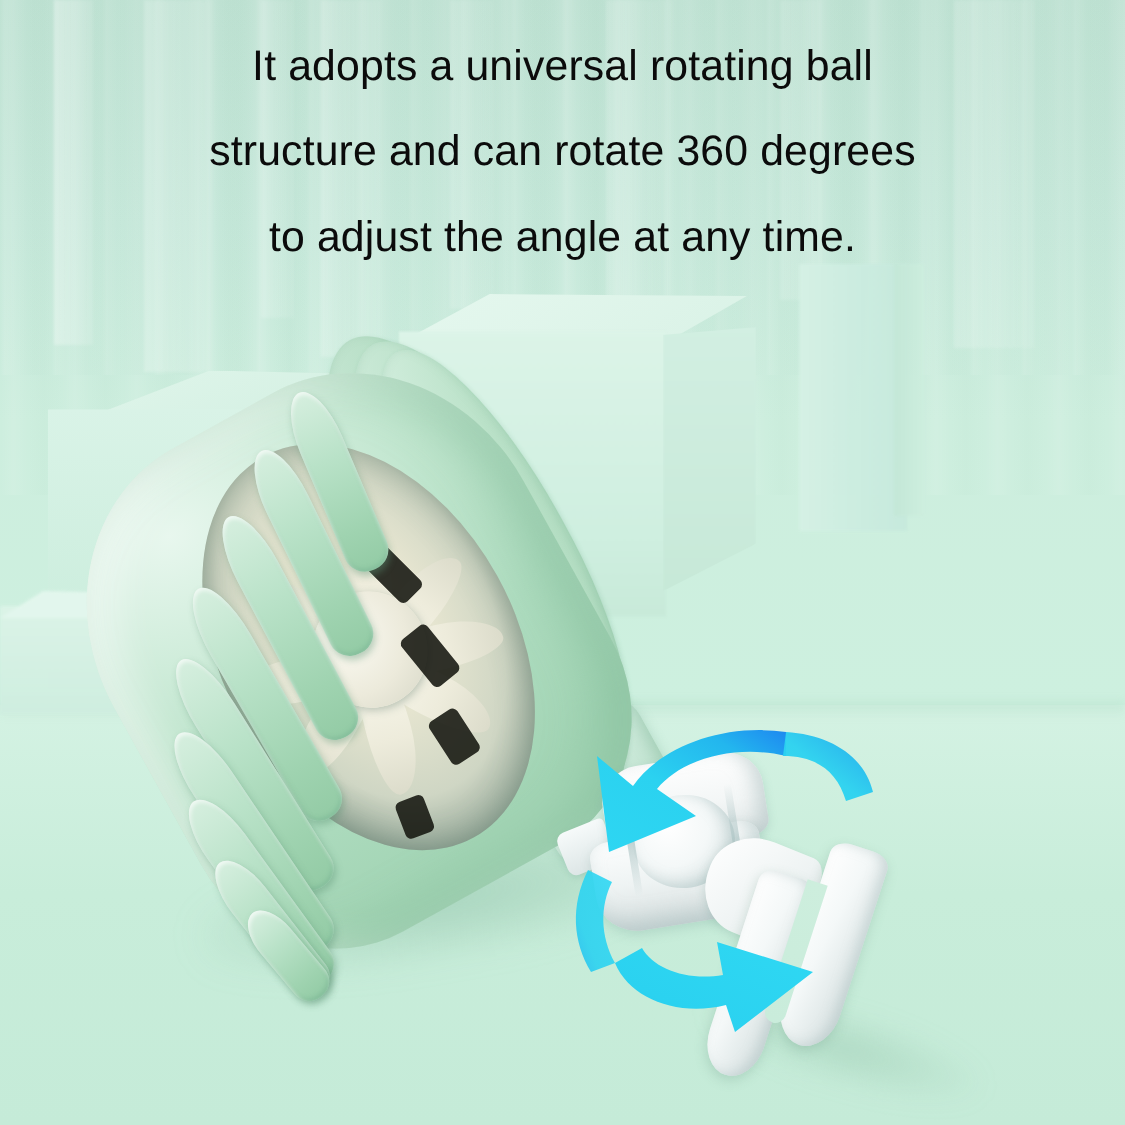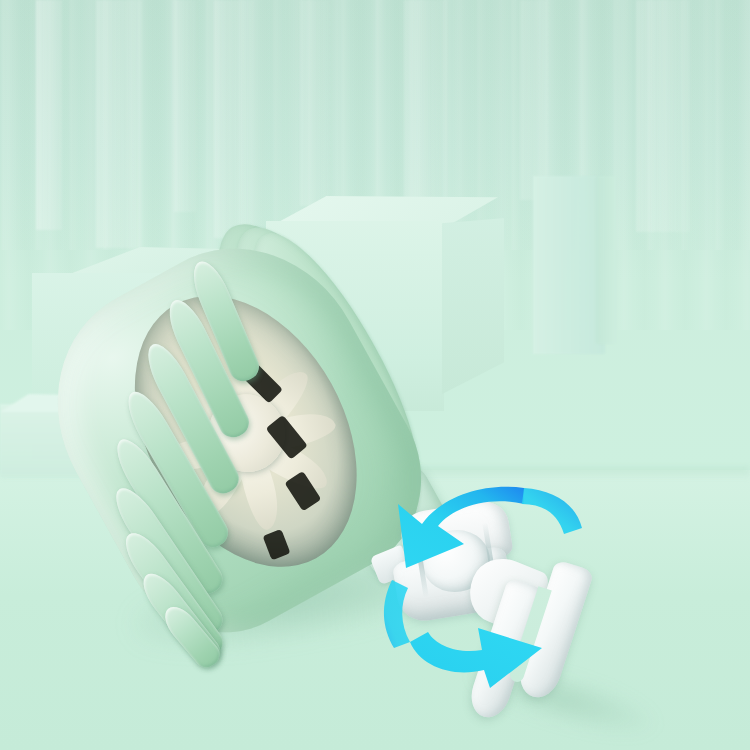--- a/index.html
+++ b/index.html
@@ -432,14 +432,19 @@
                  Z" fill="url(#gradBot)"></path>
         <path d="M 32 190
                  C 22 172, 22 152, 30 136
                  L 14 128
                  C 2 152, 4 176, 16 196
                  Z" fill="url(#gradBot)" opacity="0.9"></path>
       </svg>
     </div>
   </div>
 
+  <div id="caption">
+    <span class="line">It adopts a universal rotating ball</span>
+    <span class="line">structure and can rotate 360 degrees</span>
+    <span class="line">to adjust the angle at any time.</span>
+  </div>
 
 </div>
 
 </body></html>

